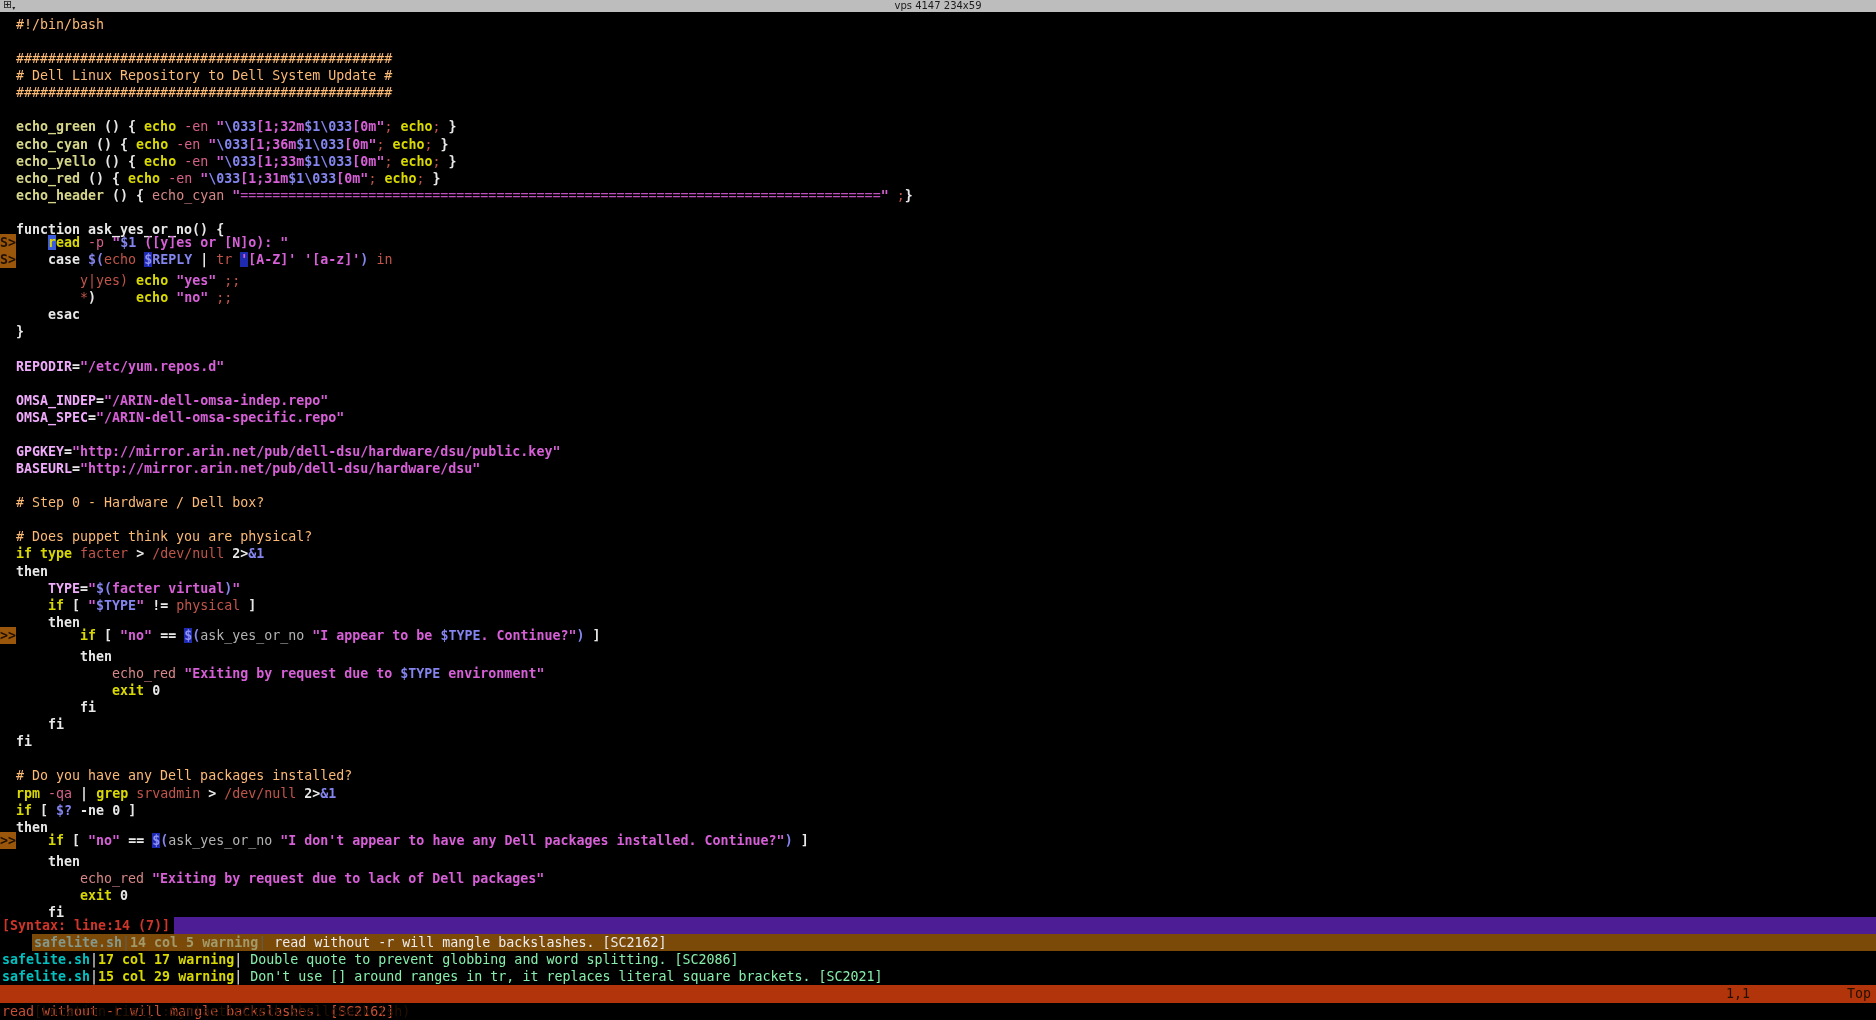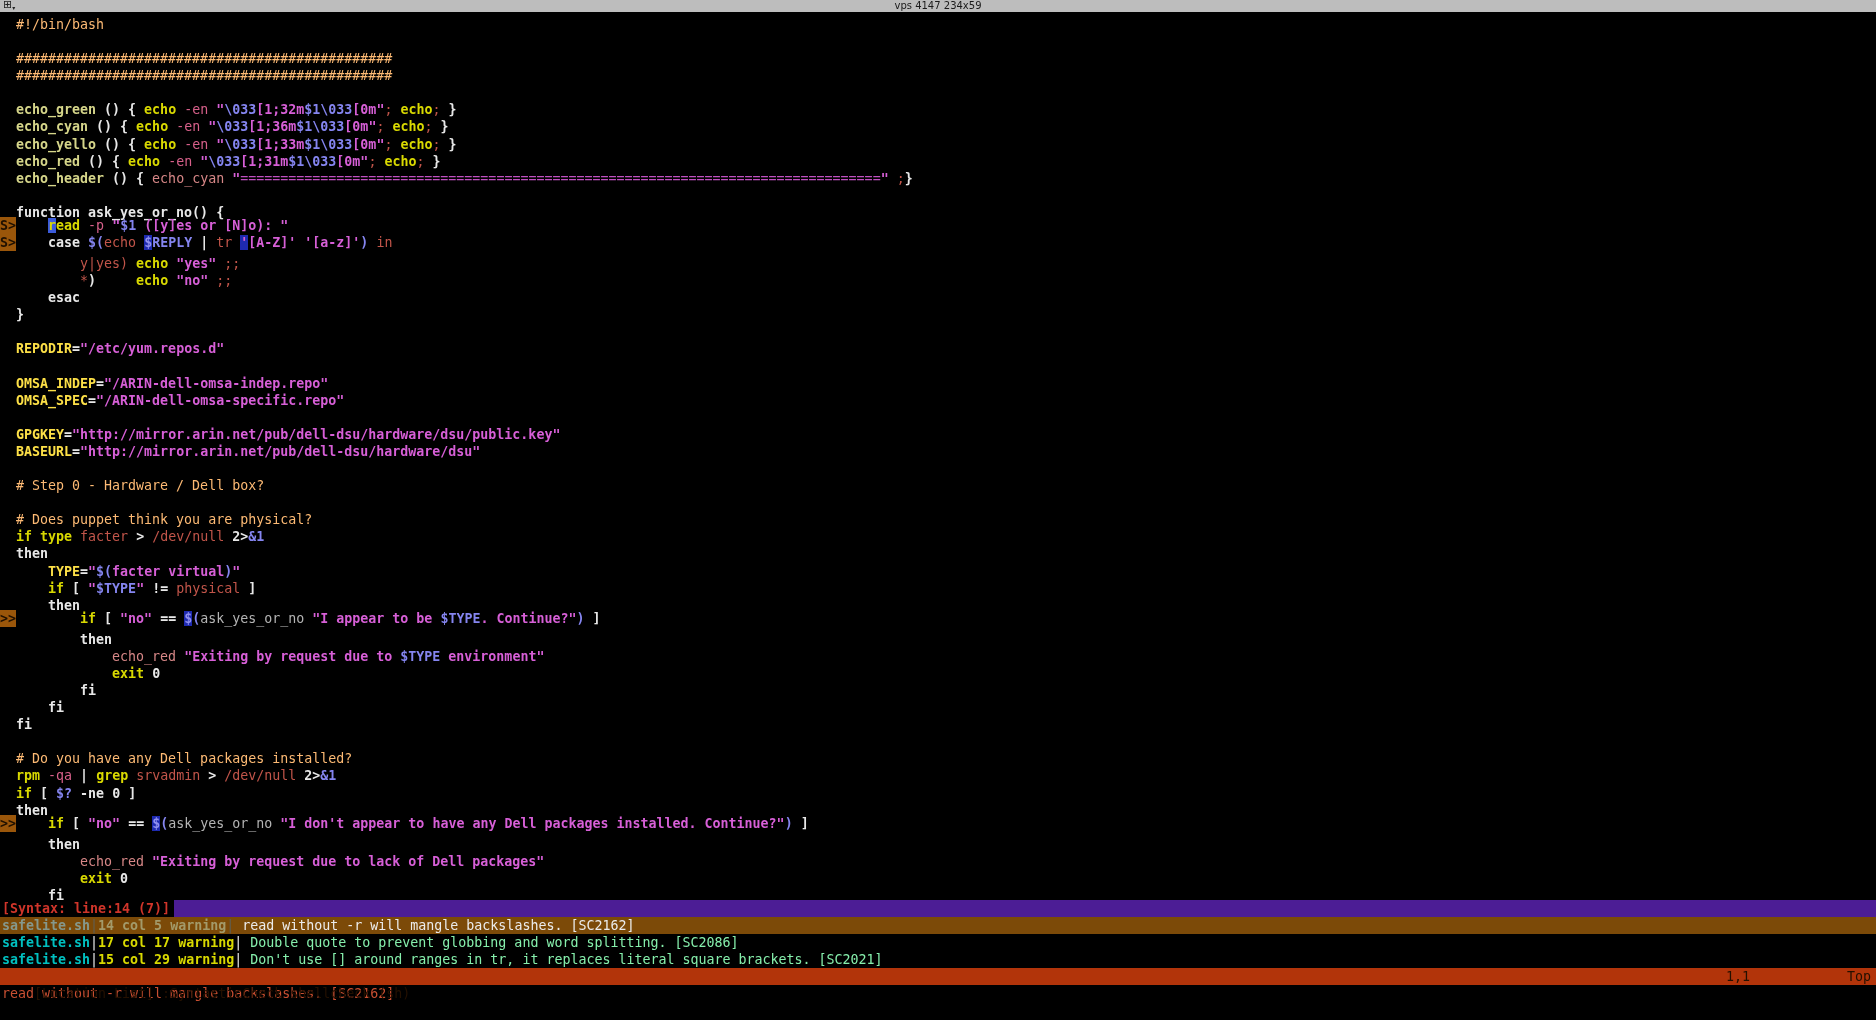--- a/index.html
+++ b/index.html
@@ -15,40 +15,40 @@
   
   .sign{display:inline-block;width:16px;height:17.08px;}
   .sign-on{background:#9a560a;color:#1f1000;font-weight:bold;}
   .c-pl{color:#cccccc;}
   .c-cm{color:#fdba74;}
   .c-kw{color:#d9d900;font-weight:bold;}
   .c-op{color:#e8e8e8;font-weight:bold;}
   .c-str{color:#d75fd7;font-weight:bold;}
   .c-eq{color:#c04fc0;}
   .c-esc{color:#8585f0;font-weight:bold;}
-  .c-var{color:#fde047;font-weight:bold;}
+  .c-var{color:#f0abfc;font-weight:bold;}
   .c-opt{color:#d7608a;font-weight:normal;}
   .c-rcmd{color:#c2554a;}
   .c-call{color:#d78787;}
   .c-fn{color:#d6d68a;font-weight:bold;}
   .c-gray{color:#b4b4b4;}
   .c-err{background:#1e2ab0;color:#9090f0;font-weight:bold;}
   .c-errq{background:#1e2ab0;color:#d75fd7;font-weight:bold;}
   .c-cur{background:#3b5bdb;color:#d9d900;font-weight:bold;}
   
   .mstatus{background:#4c1d95;}
   .mstatus .flag{display:inline-block;width:172px;background:#000;color:#d0352a;font-weight:bold;
                  padding-left:2px;height:17.08px;}
   
   .loc{padding-left:2px;}
   .llf{color:#00c0c0;font-weight:bold;}
   .lls{color:#e8e8e8;}
   .llp{color:#d9d900;font-weight:bold;}
   .llm{color:#86efac;}
-  .sel{background:#7c4a08;}
+  .sel{background:#7c4a08;margin-left:32px;}
   .sel .llf{color:#85988c;font-weight:bold;}
   .sel .lls{color:#5f5f52;}
   .sel .llp{color:#a39a6a;font-weight:bold;}
   .sel .llm{color:#ececec;}
   
   .lstatus{background:#b2340a;color:#241000;padding-left:2px;position:relative;}
   .lstatus .ruler{position:absolute;right:126px;top:0;}
   .lstatus .scroll{position:absolute;right:5px;top:0;}
   
   .cmdline{color:#c94f32;padding-left:2px;}
@@ -59,20 +59,21 @@
 <div class="titlebar">
   <span class="menu-icon">⊞<span class="drop">▾</span></span>
   <span class="wtitle">vps 4147 234x59</span>
 </div>
 
 <div>
   <div>
       <div class="row"><span class="sign"></span><span class="c-cm">#!/bin/bash</span></div>
       <div class="row"><span class="sign"></span></div>
       <div class="row"><span class="sign"></span><span class="c-cm">###############################################</span></div>
+      <div class="row"><span class="sign"></span><span class="c-cm"># Dell Linux Repository to Dell System Update #</span></div>
       <div class="row"><span class="sign"></span><span class="c-cm">###############################################</span></div>
       <div class="row"><span class="sign"></span></div>
       <div class="row"><span class="sign"></span><span class="c-fn">echo_green</span><span class="c-op"> () { </span><span class="c-kw">echo</span><span class="c-pl"> </span><span class="c-opt">-en</span><span class="c-pl"> </span><span class="c-str">"</span><span class="c-esc">\033</span><span class="c-str">[1;32m</span><span class="c-esc">$1</span><span class="c-esc">\033</span><span class="c-str">[0m</span><span class="c-str">"</span><span class="c-rcmd">;</span><span class="c-pl"> </span><span class="c-kw">echo</span><span class="c-rcmd">;</span><span class="c-op"> }</span></div>
       <div class="row"><span class="sign"></span><span class="c-fn">echo_cyan</span><span class="c-op"> () { </span><span class="c-kw">echo</span><span class="c-pl"> </span><span class="c-opt">-en</span><span class="c-pl"> </span><span class="c-str">"</span><span class="c-esc">\033</span><span class="c-str">[1;36m</span><span class="c-esc">$1</span><span class="c-esc">\033</span><span class="c-str">[0m</span><span class="c-str">"</span><span class="c-rcmd">;</span><span class="c-pl"> </span><span class="c-kw">echo</span><span class="c-rcmd">;</span><span class="c-op"> }</span></div>
       <div class="row"><span class="sign"></span><span class="c-fn">echo_yello</span><span class="c-op"> () { </span><span class="c-kw">echo</span><span class="c-pl"> </span><span class="c-opt">-en</span><span class="c-pl"> </span><span class="c-str">"</span><span class="c-esc">\033</span><span class="c-str">[1;33m</span><span class="c-esc">$1</span><span class="c-esc">\033</span><span class="c-str">[0m</span><span class="c-str">"</span><span class="c-rcmd">;</span><span class="c-pl"> </span><span class="c-kw">echo</span><span class="c-rcmd">;</span><span class="c-op"> }</span></div>
       <div class="row"><span class="sign"></span><span class="c-fn">echo_red</span><span class="c-op"> () { </span><span class="c-kw">echo</span><span class="c-pl"> </span><span class="c-opt">-en</span><span class="c-pl"> </span><span class="c-str">"</span><span class="c-esc">\033</span><span class="c-str">[1;31m</span><span class="c-esc">$1</span><span class="c-esc">\033</span><span class="c-str">[0m</span><span class="c-str">"</span><span class="c-rcmd">;</span><span class="c-pl"> </span><span class="c-kw">echo</span><span class="c-rcmd">;</span><span class="c-op"> }</span></div>
       <div class="row"><span class="sign"></span><span class="c-fn">echo_header</span><span class="c-op"> () { </span><span class="c-call">echo_cyan</span><span class="c-pl"> </span><span class="c-str">"</span><span class="c-eq">================================================================================</span><span class="c-str">"</span><span class="c-pl"> </span><span class="c-rcmd">;</span><span class="c-op">}</span></div>
       <div class="row"><span class="sign"></span></div>
       <div class="row"><span class="sign"></span><span class="c-op">function ask_yes_or_no() {</span></div>
       <div class="row"><span class="sign sign-on">S&gt;</span><span class="c-pl">    </span><span class="c-cur">r</span><span class="c-kw">ead</span><span class="c-pl"> </span><span class="c-opt">-p</span><span class="c-pl"> </span><span class="c-str">"</span><span class="c-esc">$1</span><span class="c-str"> ([y]es or [N]o): "</span></div>

